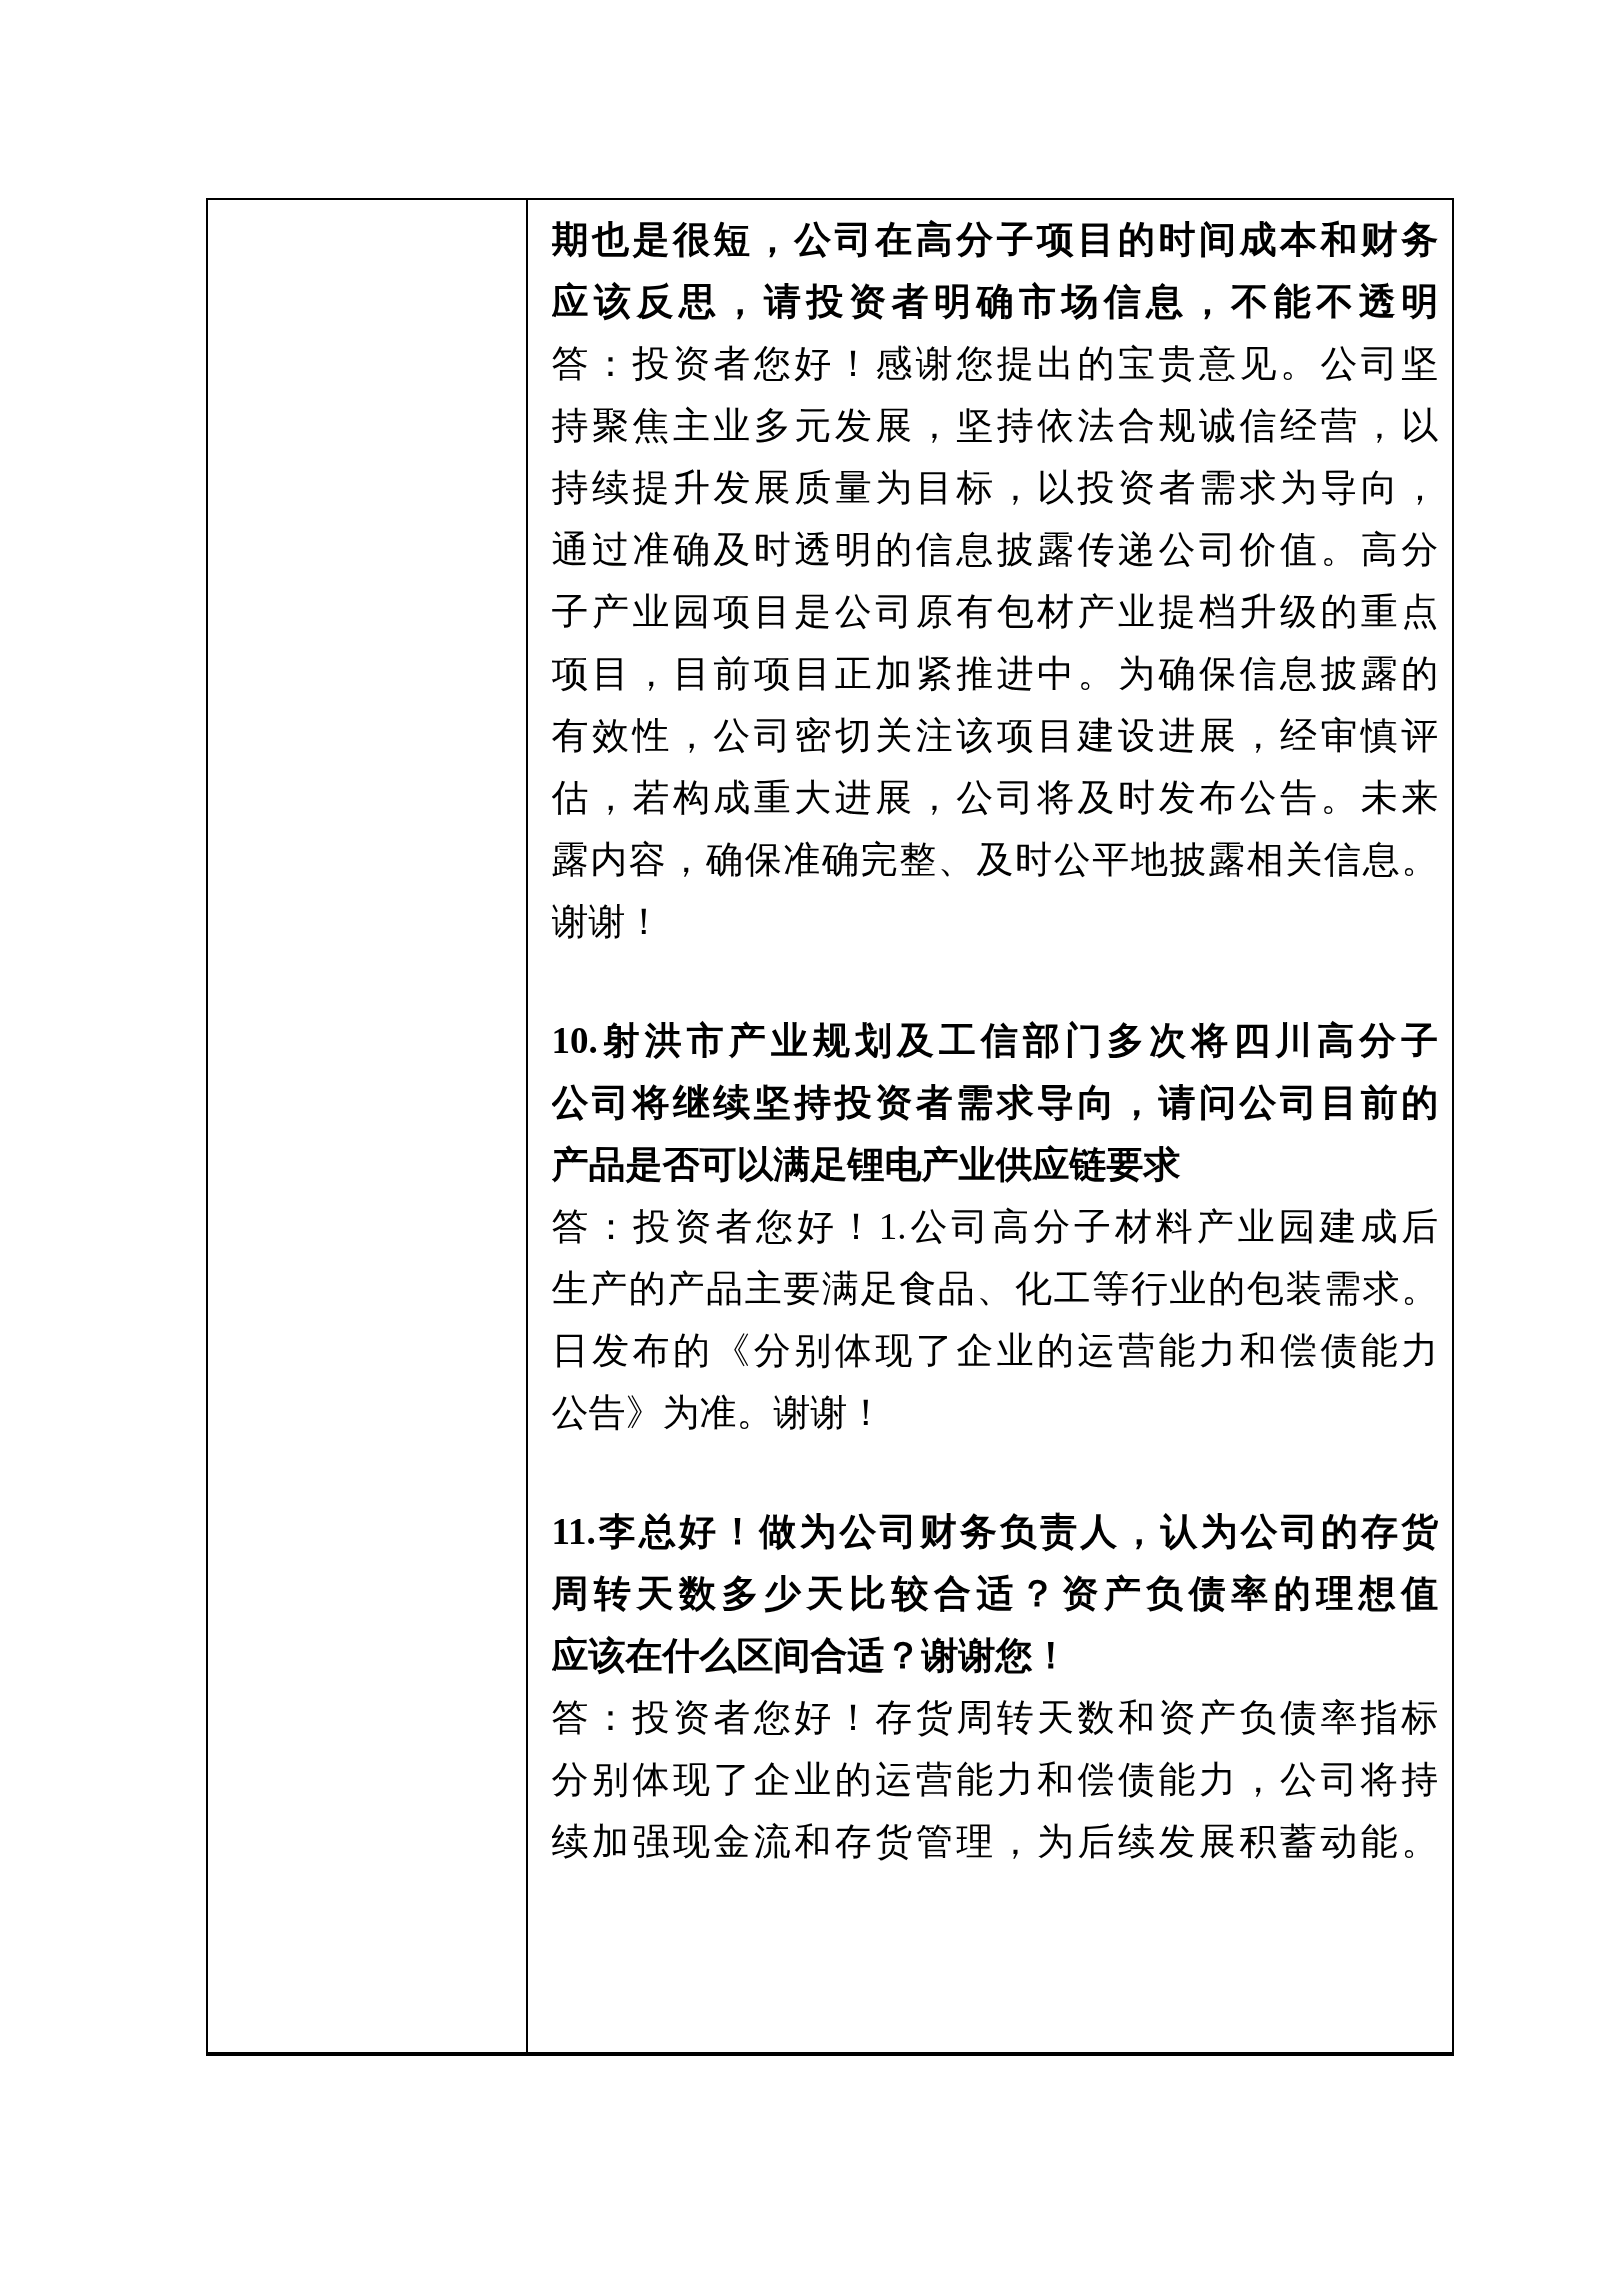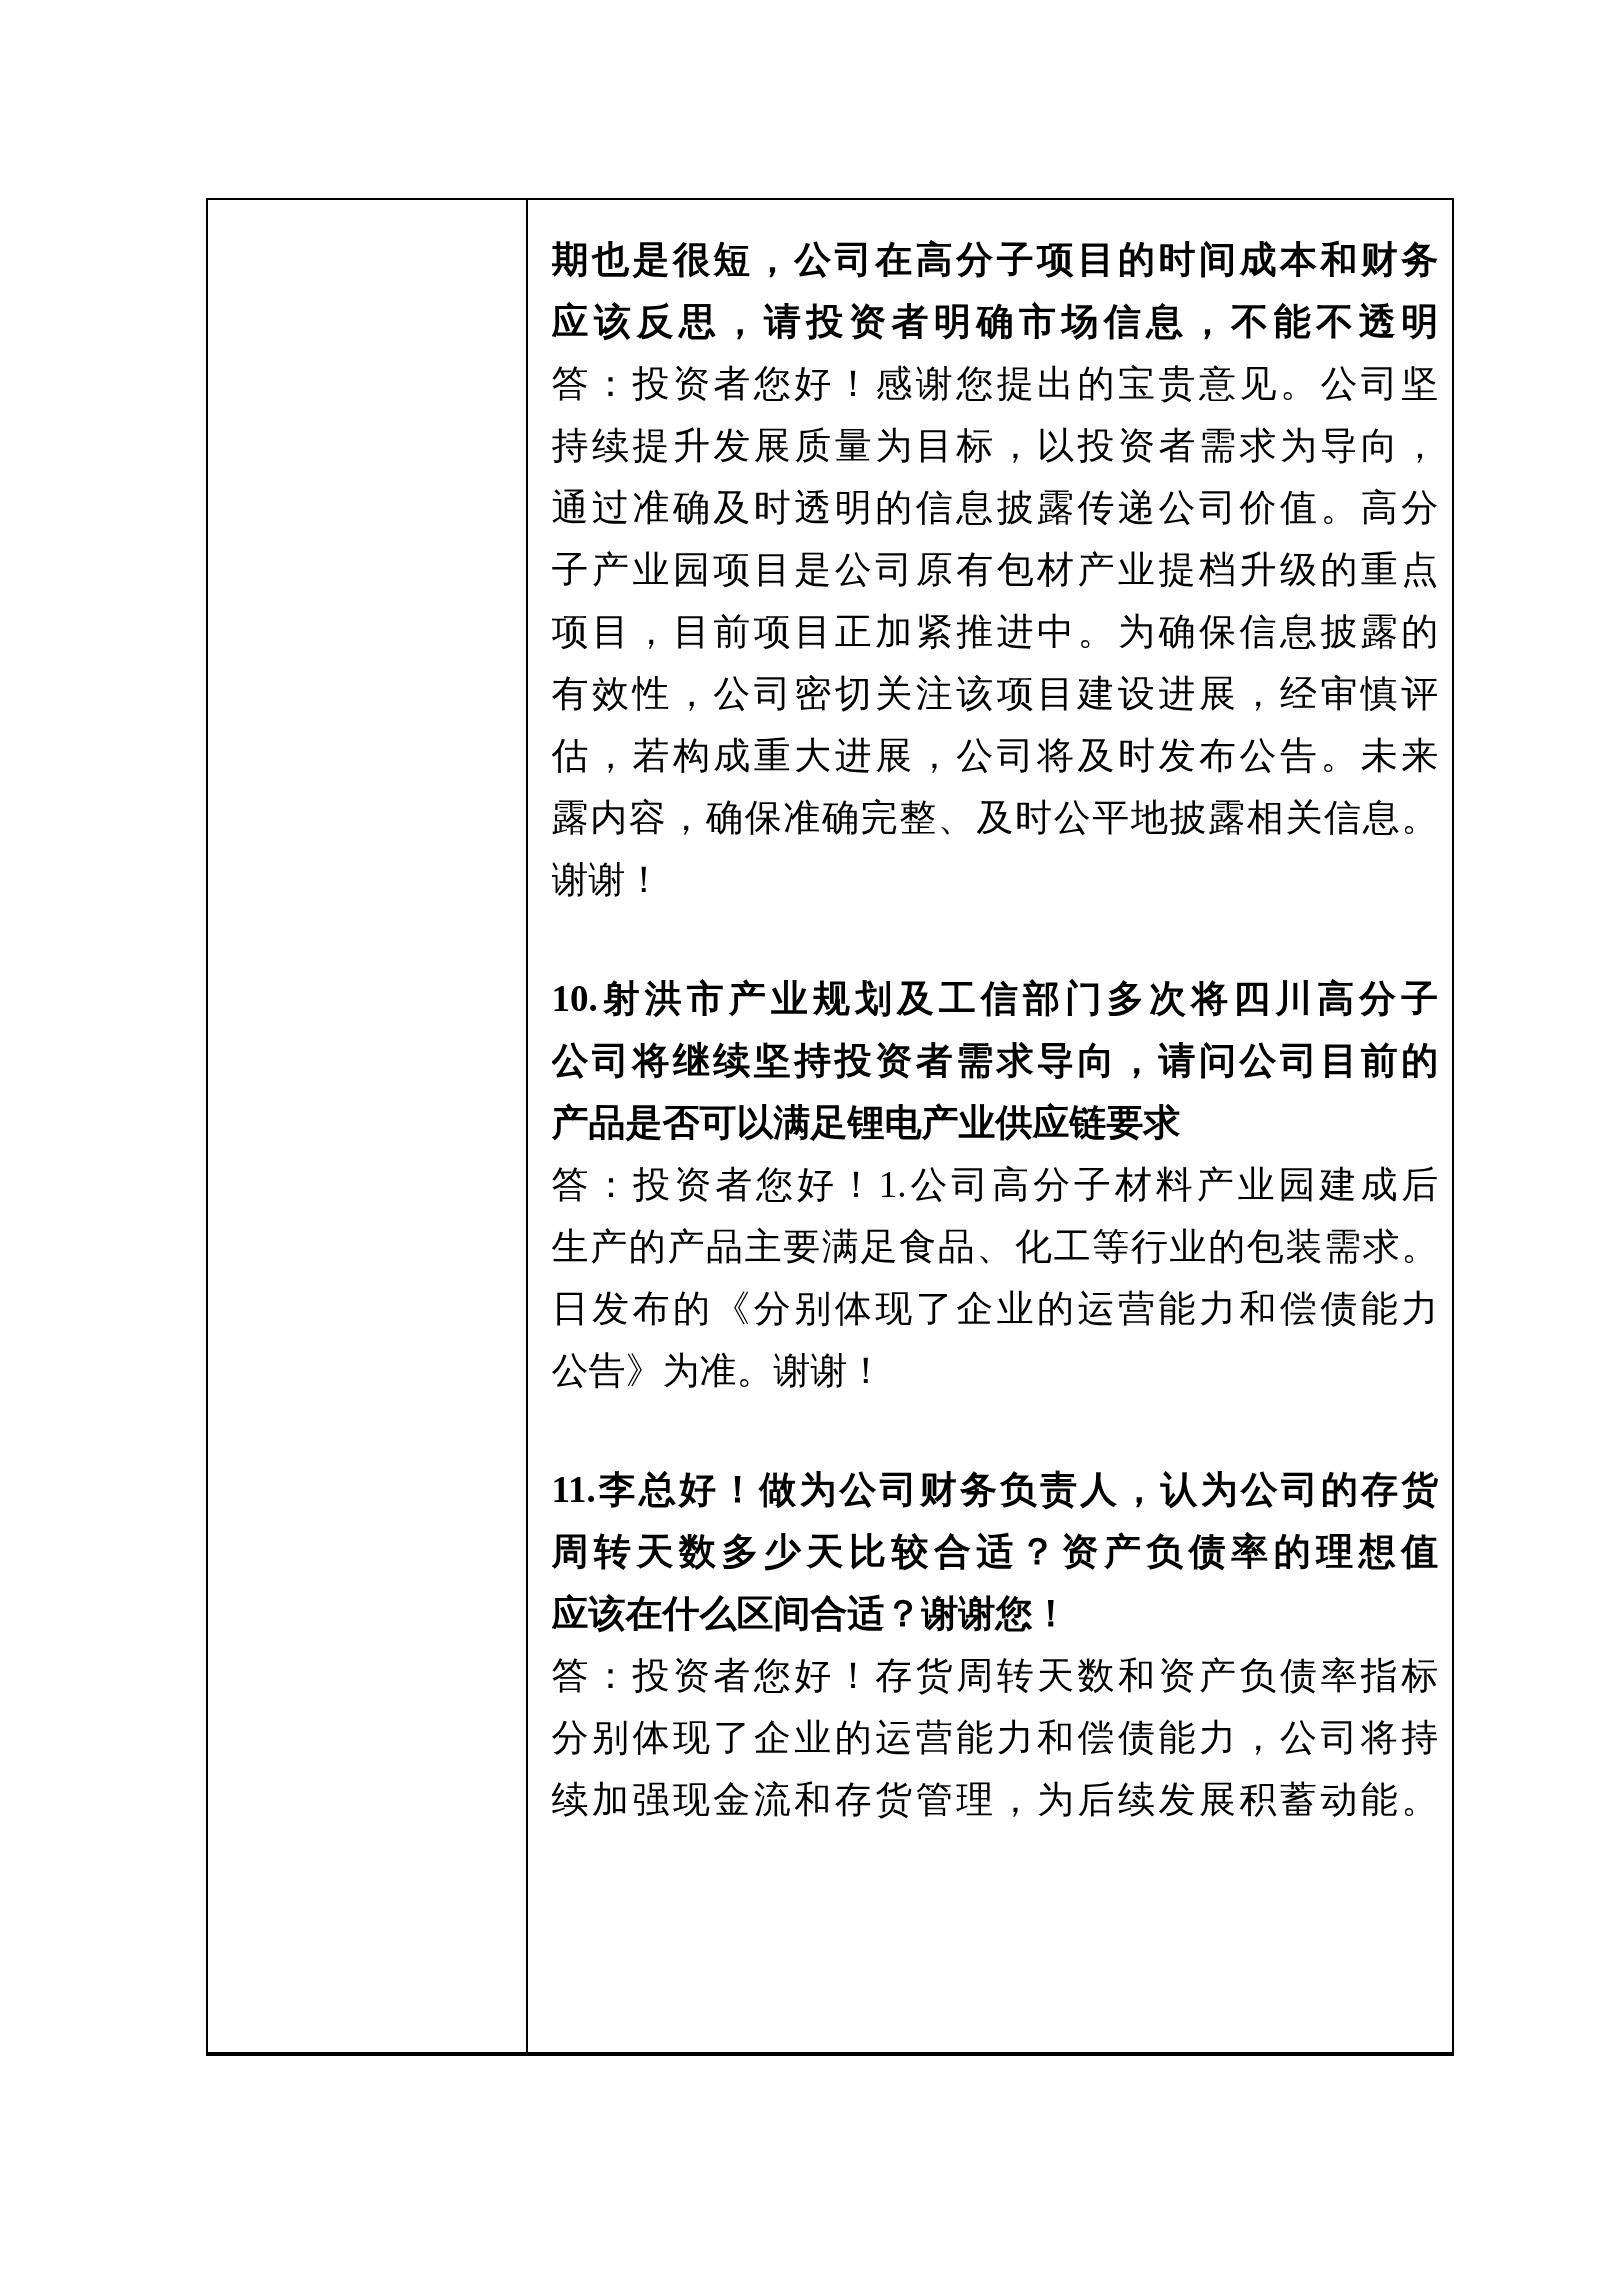--- a/index.html
+++ b/index.html
@@ -30,21 +30,20 @@
     flex: none;
     width: 320px;
     border-right: 2px solid #000000;
     box-sizing: border-box;
   }
   .cell-right {
     flex: 1;
     padding: 8.8px 13.7px 0 23.5px;
     overflow: hidden;
     box-sizing: border-box;
-    margin-top: 20px;
   }
   .line {
     font-size: 37px;
     line-height: 62px;
     height: 62px;
     text-align: justify;
     text-align-last: justify;
     text-justify: inter-character;
     overflow: hidden;
   }
@@ -65,20 +64,21 @@
   <div class="qa-table">
     <div class="cell-left"></div>
     <div class="cell-right">
       <div id="blocks">
           <div class="block bold">
             <div class="line">期也是很短，公司在高分子项目的时间成本和财务</div>
             <div class="line">应该反思，请投资者明确市场信息，不能不透明</div>
           </div>
           <div class="block">
             <div class="line">答：投资者您好！感谢您提出的宝贵意见。公司坚</div>
+            <div class="line">持聚焦主业多元发展，坚持依法合规诚信经营，以</div>
             <div class="line">持续提升发展质量为目标，以投资者需求为导向，</div>
             <div class="line">通过准确及时透明的信息披露传递公司价值。高分</div>
             <div class="line">子产业园项目是公司原有包材产业提档升级的重点</div>
             <div class="line">项目，目前项目正加紧推进中。为确保信息披露的</div>
             <div class="line">有效性，公司密切关注该项目建设进展，经审慎评</div>
             <div class="line">估，若构成重大进展，公司将及时发布公告。未来</div>
             <div class="line">露内容，确保准确完整、及时公平地披露相关信息。</div>
             <div class="line last">谢谢！</div>
           </div>
           <div class="spacer"></div>

